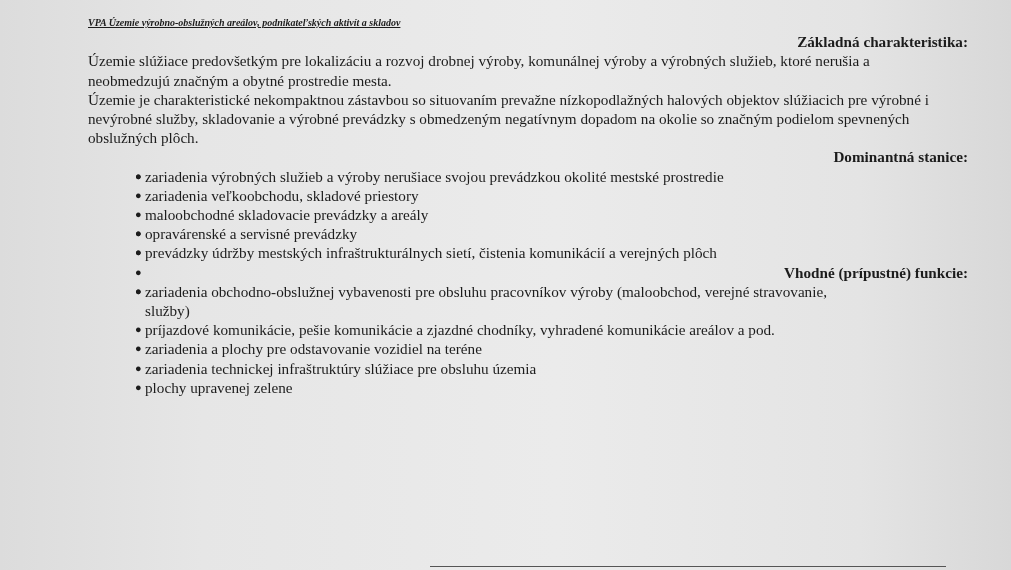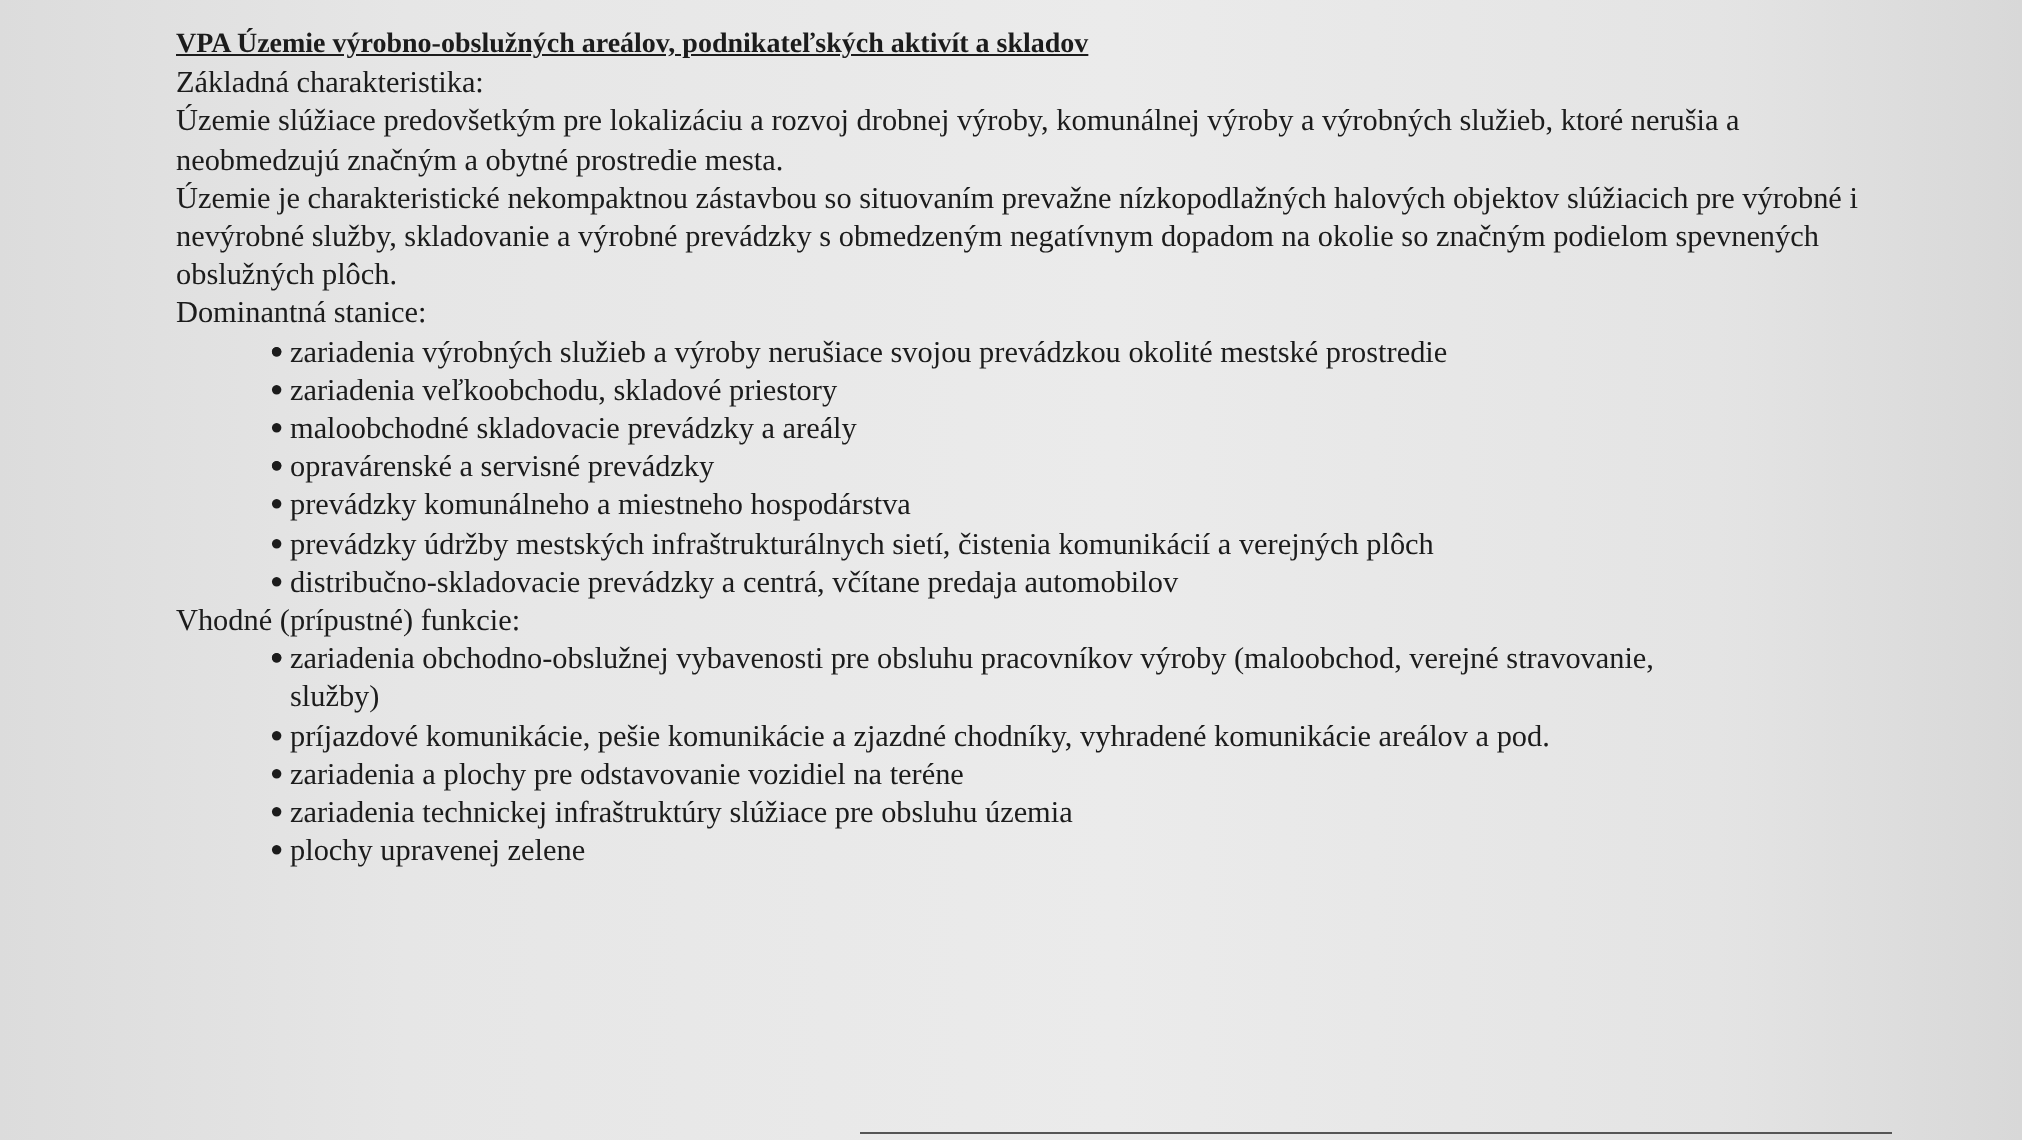--- a/index.html
+++ b/index.html
@@ -20,26 +20,28 @@
       left: 88px;
       top: 13px;
       width: 880px;
       font-size: 15.2px;
       line-height: 19.2px;
     }
     .title {
       font-weight: bold;
       text-decoration: underline;
       margin: 0;
-      font-size: 14px;
+      font-size: 10px;
       line-height: 19.2px;
+      font-style: italic;
     }
     .heading {
-      font-weight: normal;
+      font-weight: bold;
       margin: 0;
+      text-align: right;
     }
     p.para {
       margin: 0;
     }
     ul.list {
       margin: 0;
       padding: 0;
       list-style: none;
     }
     ul.list li {
@@ -76,23 +78,23 @@
   <p class="para" style="width:850px">Územie je charakteristické nekompaktnou zástavbou so situovaním prevažne nízkopodlažných halových objektov slúžiacich pre výrobné i nevýrobné služby, skladovanie a výrobné prevádzky s obmedzeným negatívnym dopadom na okolie so značným podielom spevnených obslužných plôch.</p>
 
   <div class="heading">Dominantná stanice:</div>
   <ul class="list">
     <li><span class="bullet">●</span></li>
     <li><span class="bullet">●</span><span>zariadenia výrobných služieb a výroby nerušiace svojou prevádzkou okolité mestské prostredie</span></li>
     <li><span class="bullet">●</span><span>zariadenia veľkoobchodu, skladové priestory</span></li>
     <li><span class="bullet">●</span><span>maloobchodné skladovacie prevádzky a areály</span></li>
     <li><span class="bullet">●</span></li>
     <li><span class="bullet">●</span><span>opravárenské a servisné prevádzky</span></li>
-    <li><span class="bullet">●</span><span>prevádzky komunálneho a miestneho hospodárstva</span></li>
+    <li><span class="bullet">●</span></li>
     <li><span class="bullet">●</span><span>prevádzky údržby mestských infraštrukturálnych sietí, čistenia komunikácií a verejných plôch</span></li>
-    <li><span class="bullet">●</span><span>distribučno-skladovacie prevádzky a centrá, včítane predaja automobilov</span></li>
+    <li><span class="bullet">●</span></li>
   </ul>
 
   <div class="heading">Vhodné (prípustné) funkcie:</div>
   <ul class="list">
     <li><span class="bullet">●</span></li>
     <li class="wrap-item"><span class="bullet">●</span><span>zariadenia obchodno-obslužnej vybavenosti pre obsluhu pracovníkov výroby (maloobchod, verejné stravovanie, služby)</span></li>
     <li><span class="bullet">●</span><span>príjazdové komunikácie, pešie komunikácie a zjazdné chodníky, vyhradené komunikácie areálov a pod.</span></li>
     <li><span class="bullet">●</span><span>zariadenia a plochy pre odstavovanie vozidiel na teréne</span></li>
     <li><span class="bullet">●</span><span>zariadenia technickej infraštruktúry slúžiace pre obsluhu územia</span></li>
     <li><span class="bullet">●</span><span>plochy upravenej zelene</span></li>

